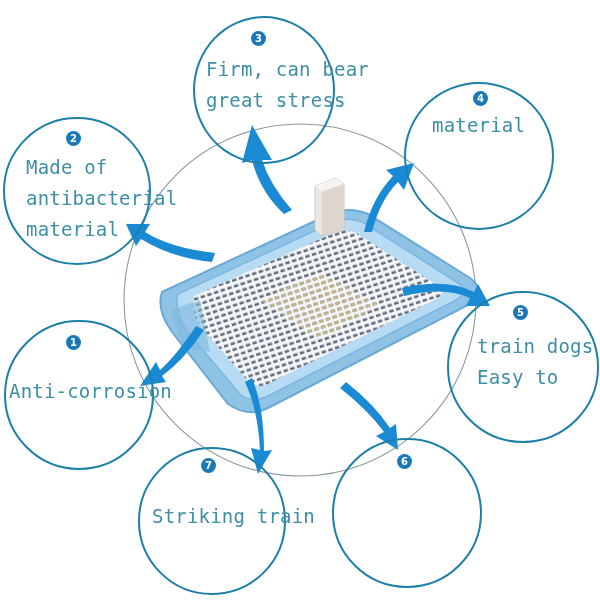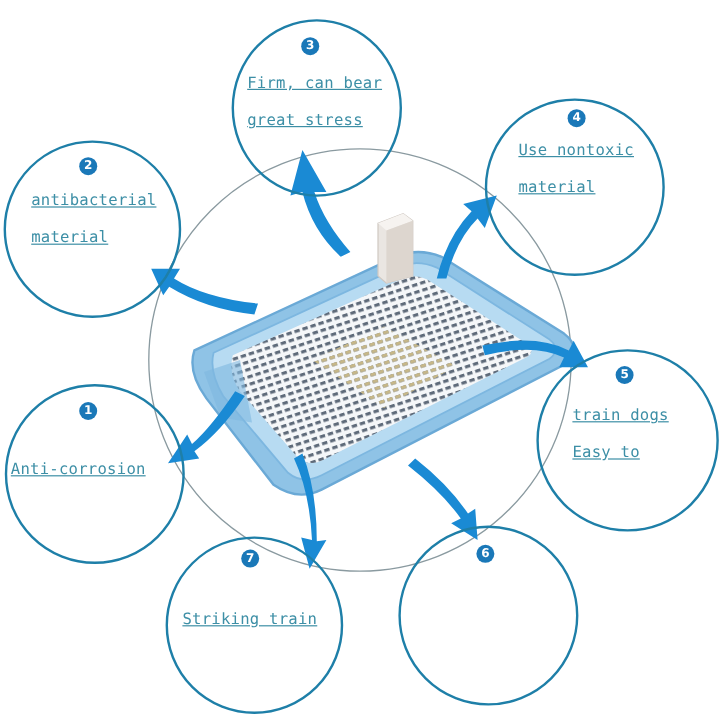--- a/index.html
+++ b/index.html
@@ -1,21 +1,21 @@
 <!DOCTYPE html>
 <html><head>
   <meta charset="utf-8">
   <style>
     html, body { margin: 0; padding: 0; background: #ffffff; }
     body { width: 600px; height: 600px; position: relative; overflow: hidden; font-family: "DejaVu Sans Mono", "Liberation Mono", monospace; }
     #stage { position: absolute; left: 0; top: 0; width: 600px; height: 600px; }
     svg.bg { position: absolute; left: 0; top: 0; width: 600px; height: 600px; }
     .feature { position: absolute; border-radius: 50%; border: 2.5px solid #1e7fa8; box-sizing: border-box; background: rgba(255,255,255,0.0); }
     .badge { position: absolute; width: 15px; height: 15px; border-radius: 50%; background: #1a78b8; color: #fff; font-family: "DejaVu Sans", sans-serif; font-size: 10px; font-weight: bold; text-align: center; line-height: 15px; }
-    .ftext { position: absolute; color: #3d8fa6; font-family: "DejaVu Sans Mono", "Liberation Mono", monospace; font-size: 13px; line-height: 31px; white-space: nowrap; letter-spacing: 0.2px; text-decoration: underline; }
+    .ftext { position: absolute; color: #3d8fa6; font-family: "DejaVu Sans Mono", "Liberation Mono", monospace; font-size: 19px; line-height: 31px; white-space: nowrap; letter-spacing: 0.2px; }
     .ftext span { display: block; }
   </style>
 </head>
 <body>
 
 <div id="stage">
 
   <svg class="bg" viewBox="0 0 600 600">
     <defs>
       <pattern id="grid" width="7" height="6" patternUnits="userSpaceOnUse" patternTransform="rotate(-18)">
@@ -64,35 +64,35 @@
 
   <div class="feature" style="left:4px; top:320px; width:150px; height:150px;"></div>
   <div class="badge" style="left:66px; top:335px;">1</div>
   <div class="ftext" style="left:9px; top:376px;">
     <span>Anti-corrosion</span>
   </div>
 
   <div class="feature" style="left:3px; top:117px; width:148px; height:148px;"></div>
   <div class="badge" style="left:66px; top:131px;">2</div>
   <div class="ftext" style="left:26px; top:152px;">
+    <span>Made of</span>
     <span>antibacterial</span>
     <span>material</span>
   </div>
 
   <div class="feature" style="left:193px; top:16px; width:142px; height:148px;"></div>
   <div class="badge" style="left:251px; top:31px;">3</div>
   <div class="ftext" style="left:206px; top:54px;">
     <span>Firm, can bear</span>
     <span>great stress</span>
   </div>
 
   <div class="feature" style="left:404px; top:82px; width:150px; height:148px;"></div>
   <div class="badge" style="left:473px; top:91px;">4</div>
   <div class="ftext" style="left:432px; top:110px;">
-    <span>Use nontoxic</span>
     <span>material</span>
   </div>
 
   <div class="feature" style="left:447px; top:291px; width:152px; height:152px;"></div>
   <div class="badge" style="left:513px; top:305px;">5</div>
   <div class="ftext" style="left:477px; top:331px;">
     <span>train dogs</span>
     <span>Easy to</span>
   </div>
 

